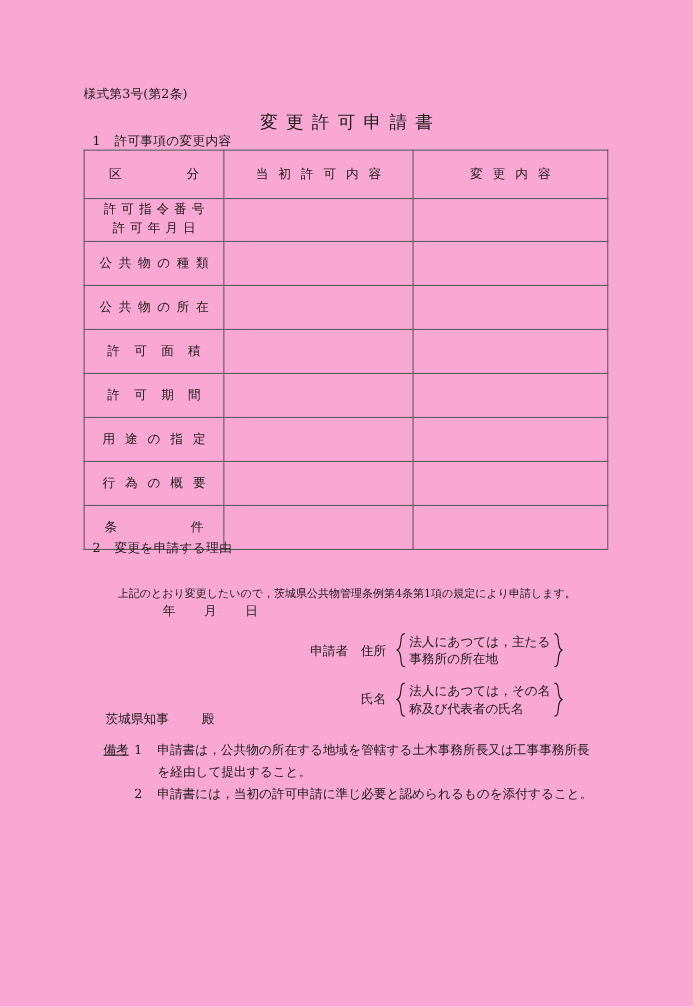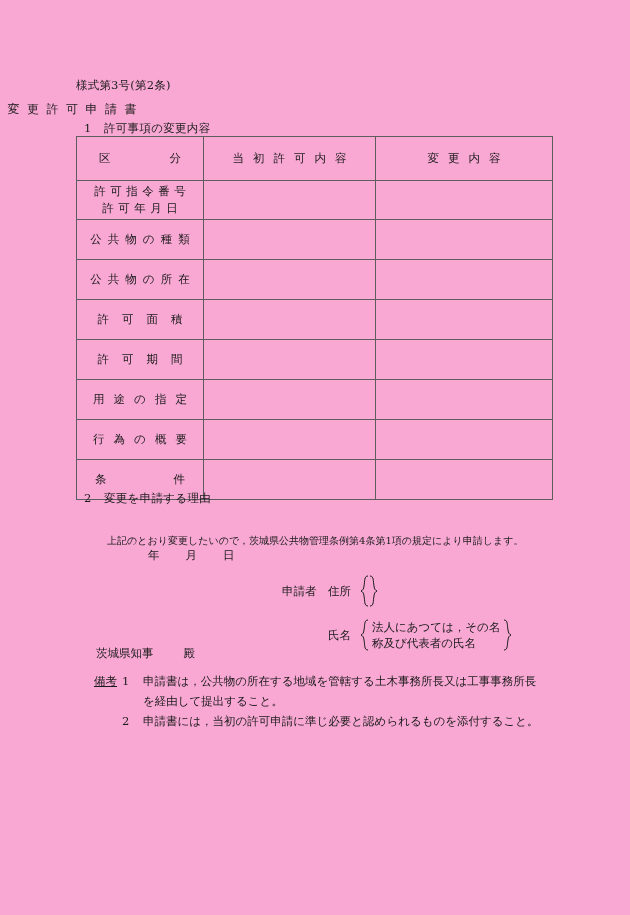--- a/index.html
+++ b/index.html
@@ -29,22 +29,22 @@
   .form-code {
     left: 76px;
     top: 78px;
     font-size: 11.5px;
     letter-spacing: 0.2px;
   }
   .doc-title {
     left: 0;
     right: 0;
     top: 101px;
-    text-align: left;
-    font-size: 12px;
+    text-align: center;
+    font-size: 16px;
     letter-spacing: 7.5px;
     text-indent: 7.5px;
     white-space: nowrap;
   }
 
   
   .section {
     font-size: 11.5px;
     letter-spacing: 0.3px;
   }
@@ -290,20 +290,24 @@
   </div>
 
   <div class="applicant jp">
     <div class="app-row">
       <span class="who">申請者</span>
       <span class="key">住所</span>
       <span class="brace">
         <svg width="9" height="32" viewBox="0 0 9 32">
           <path d="M8 1 C4 1 5 6 4 11 C3.6 14 3 15 1 16 C3 17 3.6 18 4 21 C5 26 4 31 8 31" fill="none" stroke="#1a1a1a" stroke-width="1"></path>
         </svg>
+        <span class="brace-inner">
+          <span>法人にあつては，主たる</span>
+          <span>事務所の所在地</span>
+        </span>
         <svg width="9" height="32" viewBox="0 0 9 32">
           <path d="M1 1 C5 1 4 6 5 11 C5.4 14 6 15 8 16 C6 17 5.4 18 5 21 C4 26 5 31 1 31" fill="none" stroke="#1a1a1a" stroke-width="1"></path>
         </svg>
       </span>
     </div>
 
     <div class="app-row" style="margin-top:12px;">
       <span class="who"></span>
       <span class="key">氏名</span>
       <span class="brace">

